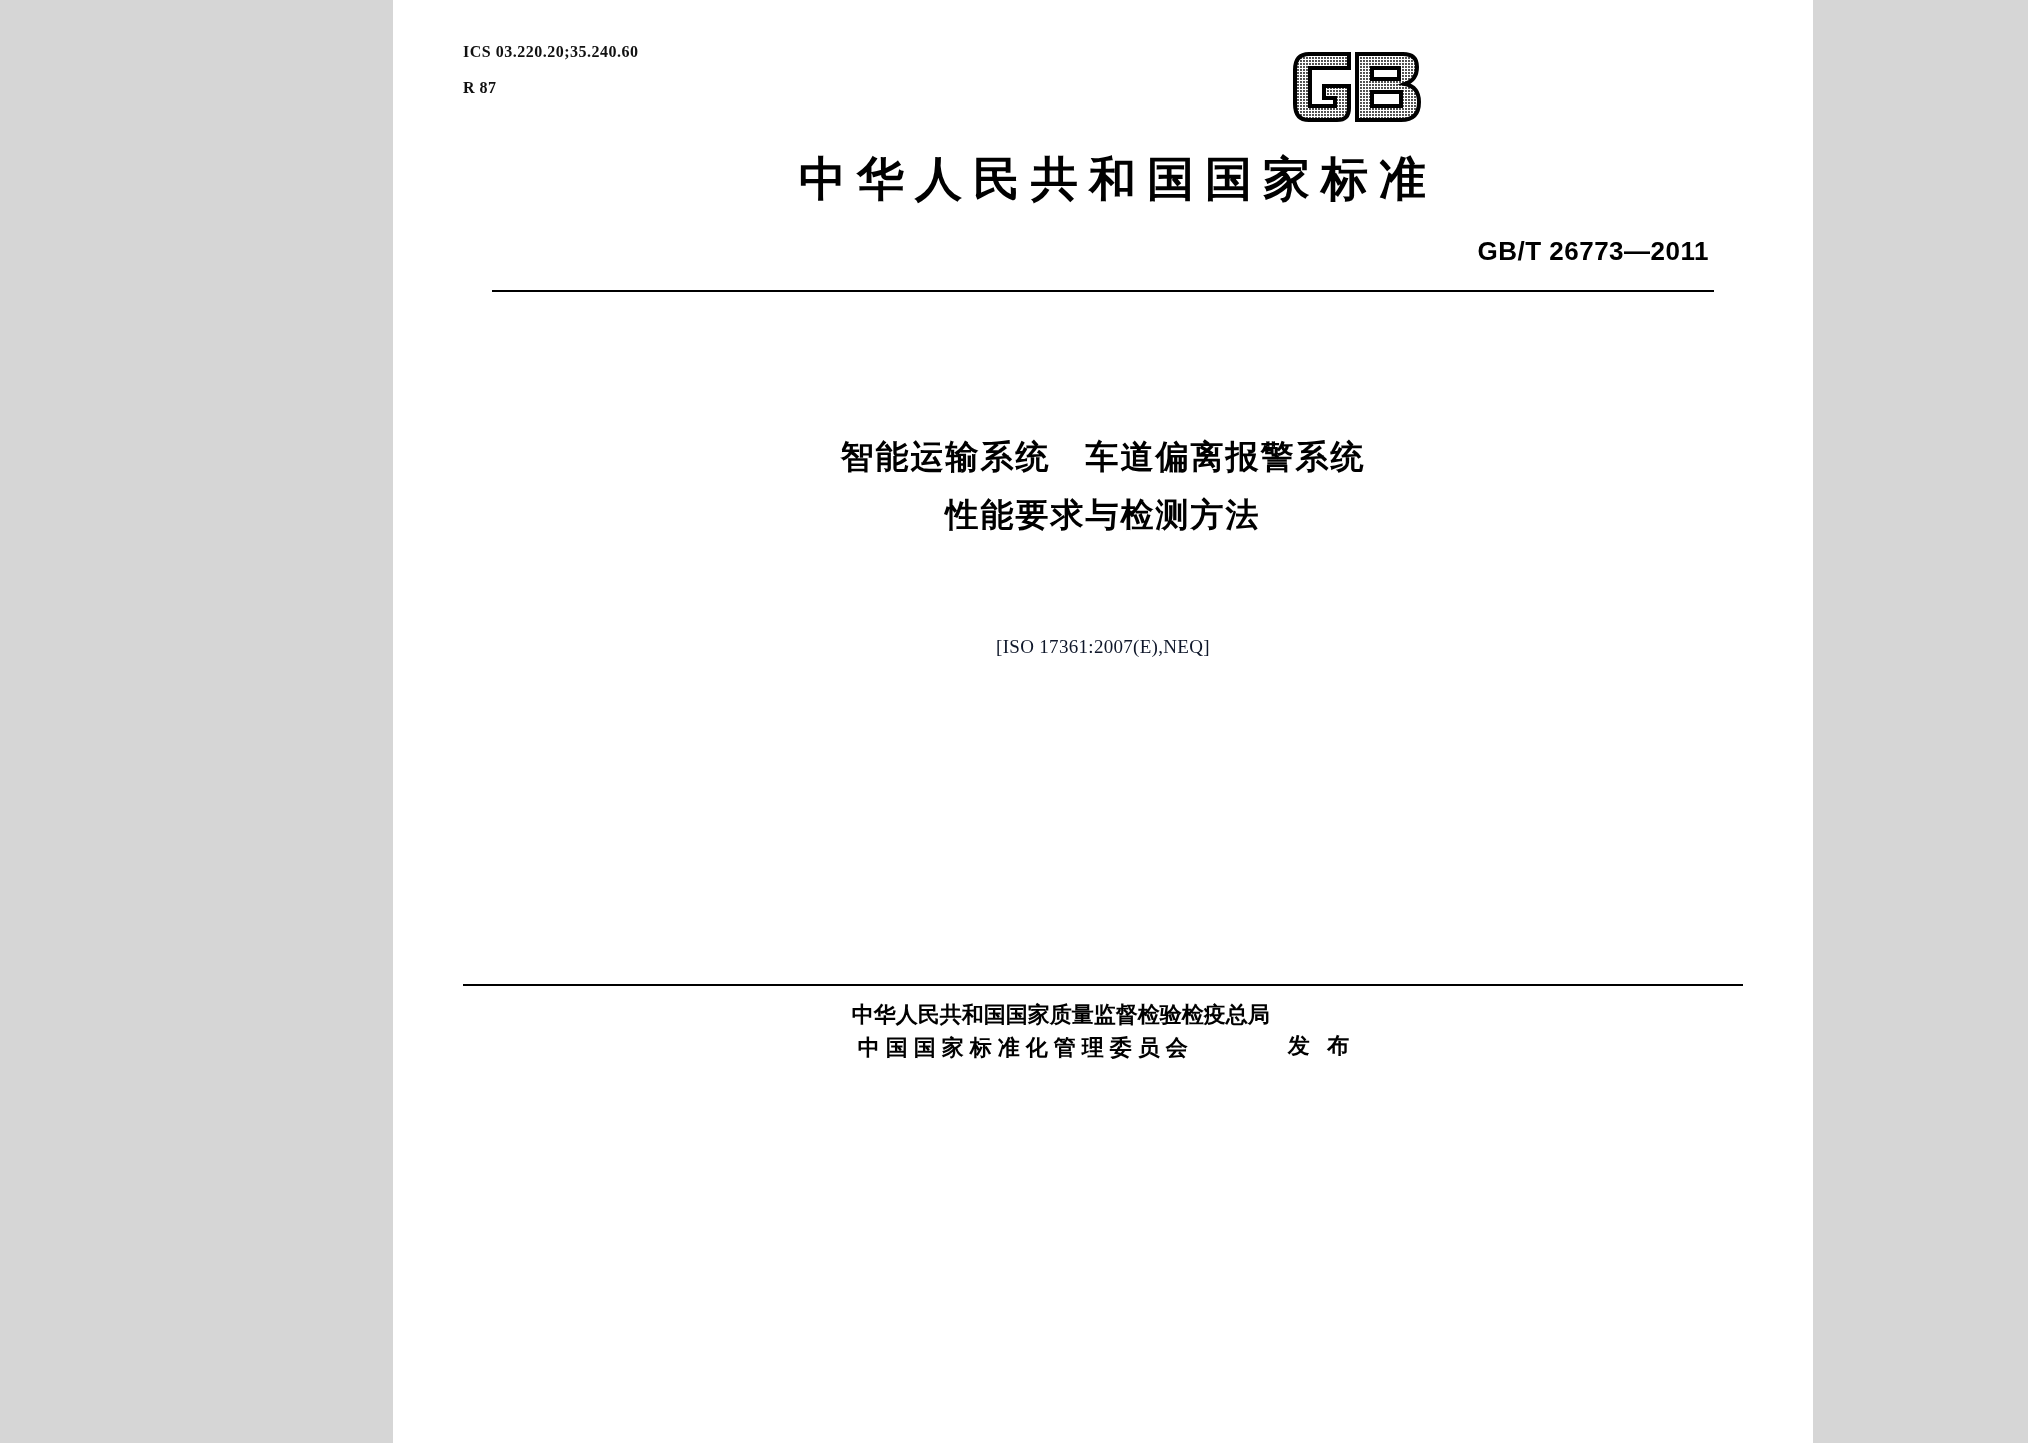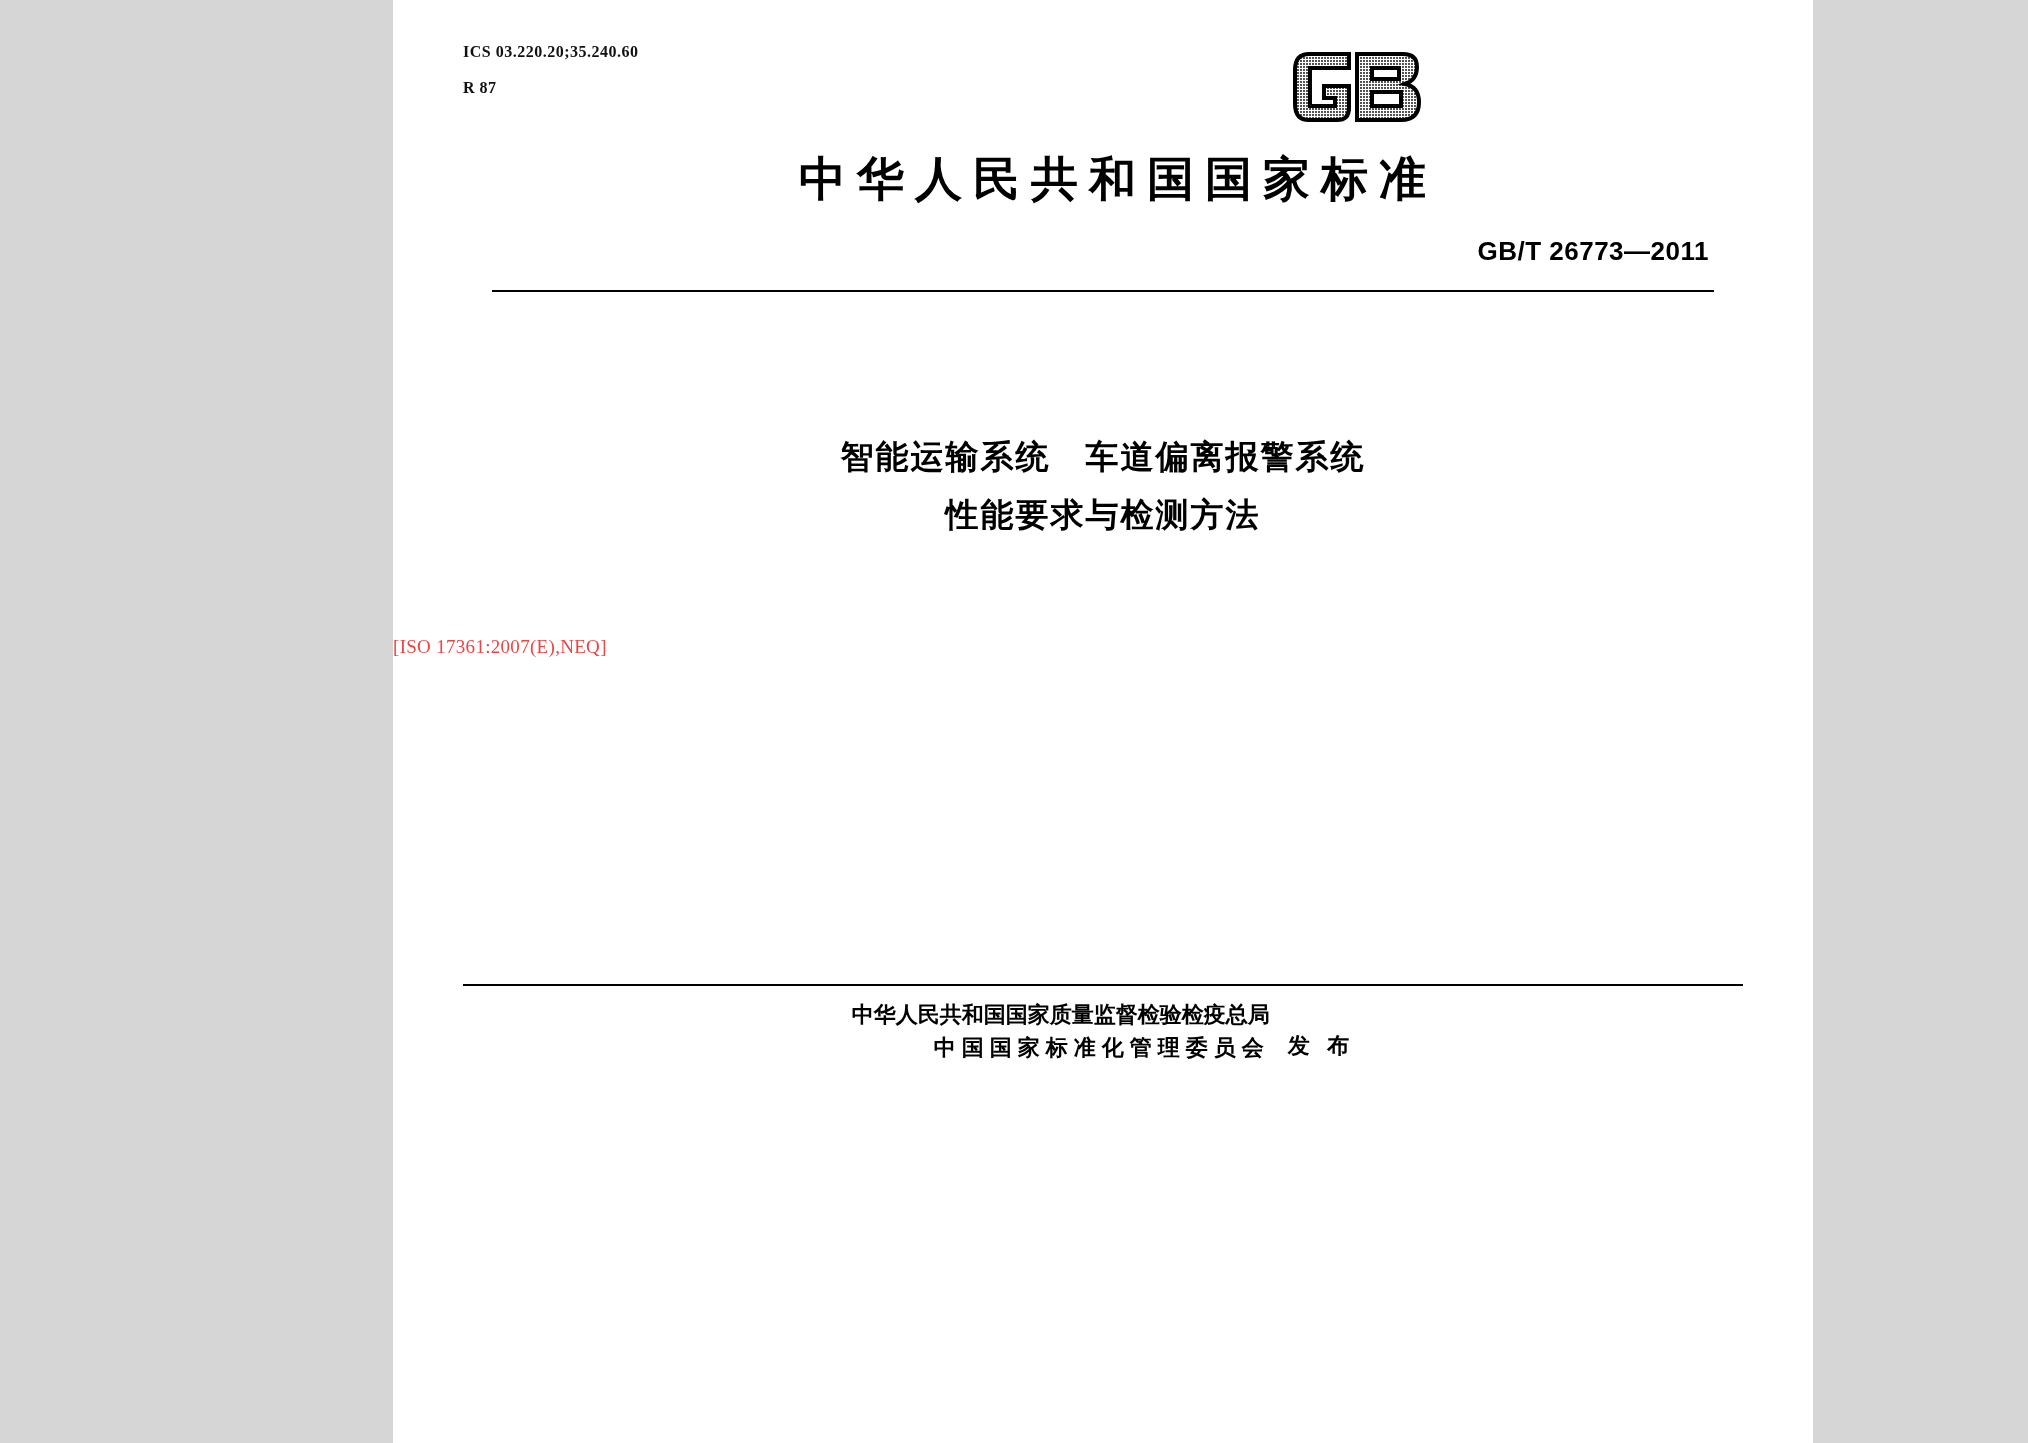--- a/index.html
+++ b/index.html
@@ -120,23 +120,24 @@
     font-size: 18.5px;
     line-height: 26px;
     color: #000;
   }
 
   .iso-ref {
     position: absolute;
     left: 0;
     right: 0;
     top: 636px;
+    text-align: center;
     font-family: "Liberation Serif", serif;
     font-size: 19px;
-    color: #ef4444;
+    color: #0f172a;
     letter-spacing: 0.3px;
   }
 
   
   .date-row {
     position: absolute;
     left: 70px;
     right: 70px;
     top: 950px;
     height: 30px;
@@ -179,21 +180,21 @@
     display: flex;
     justify-content: center;
     align-items: center;
   }
   .issuer-names {
     font-family: "DejaVu Sans", "Liberation Sans", sans-serif;
     font-weight: bold;
     font-size: 22px;
     line-height: 33px;
     color: #000;
-    text-align: right;
+    text-align: left;
   }
   .issuer-names .ln1 { letter-spacing: 0px; }
   .issuer-names .ln2 { letter-spacing: 6px; padding-left: 6px; }
   .issuer-verb {
     font-family: "DejaVu Sans", "Liberation Sans", sans-serif;
     font-weight: bold;
     font-size: 22px;
     letter-spacing: 5px;
     color: #000;
     margin-left: 18px;

